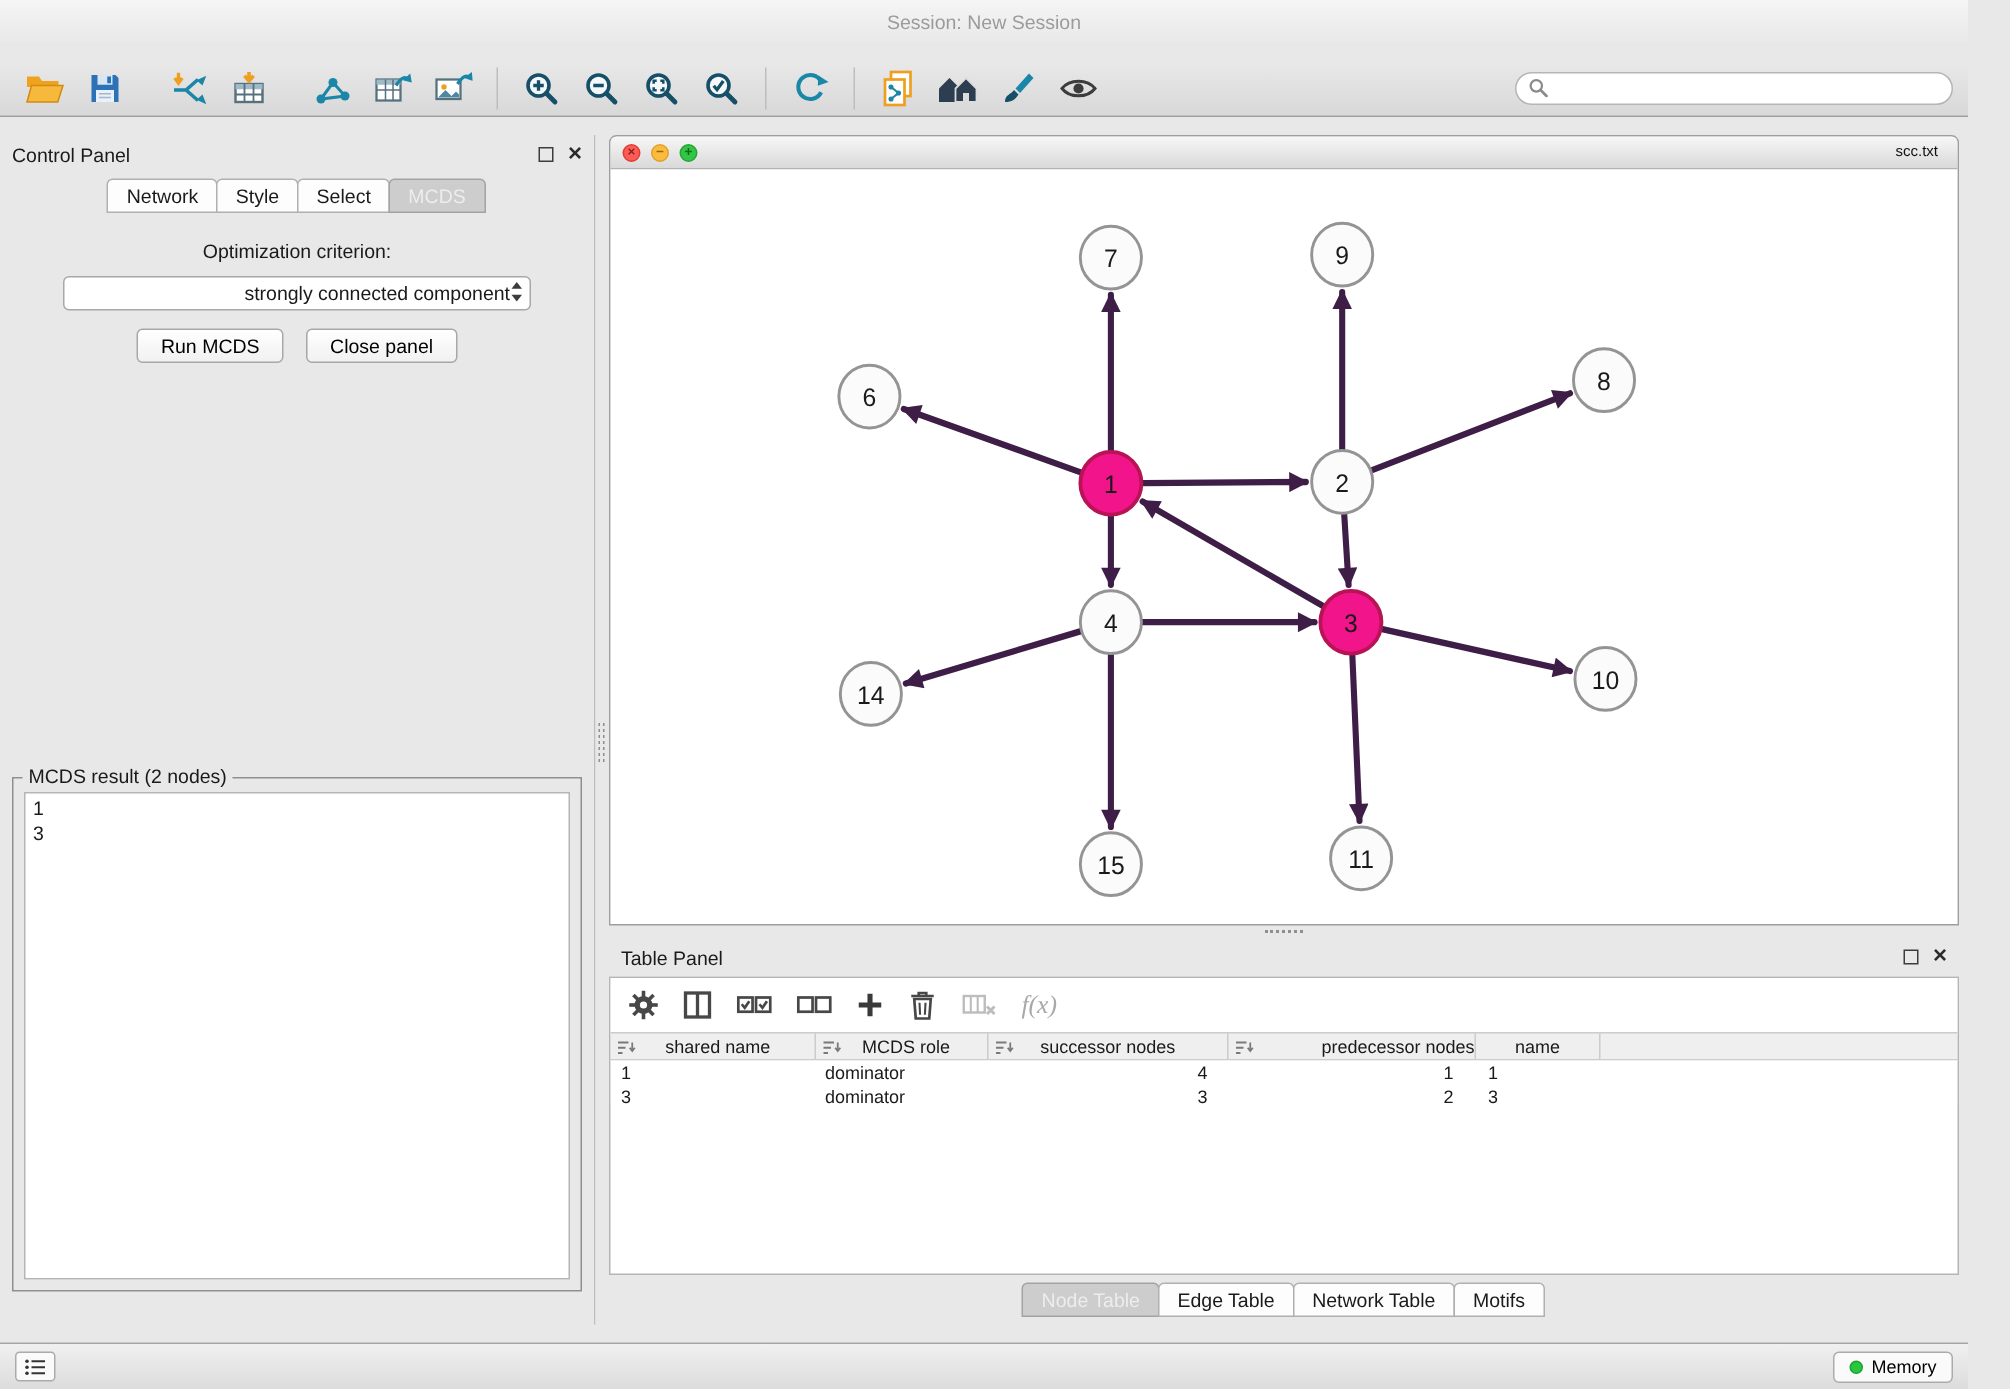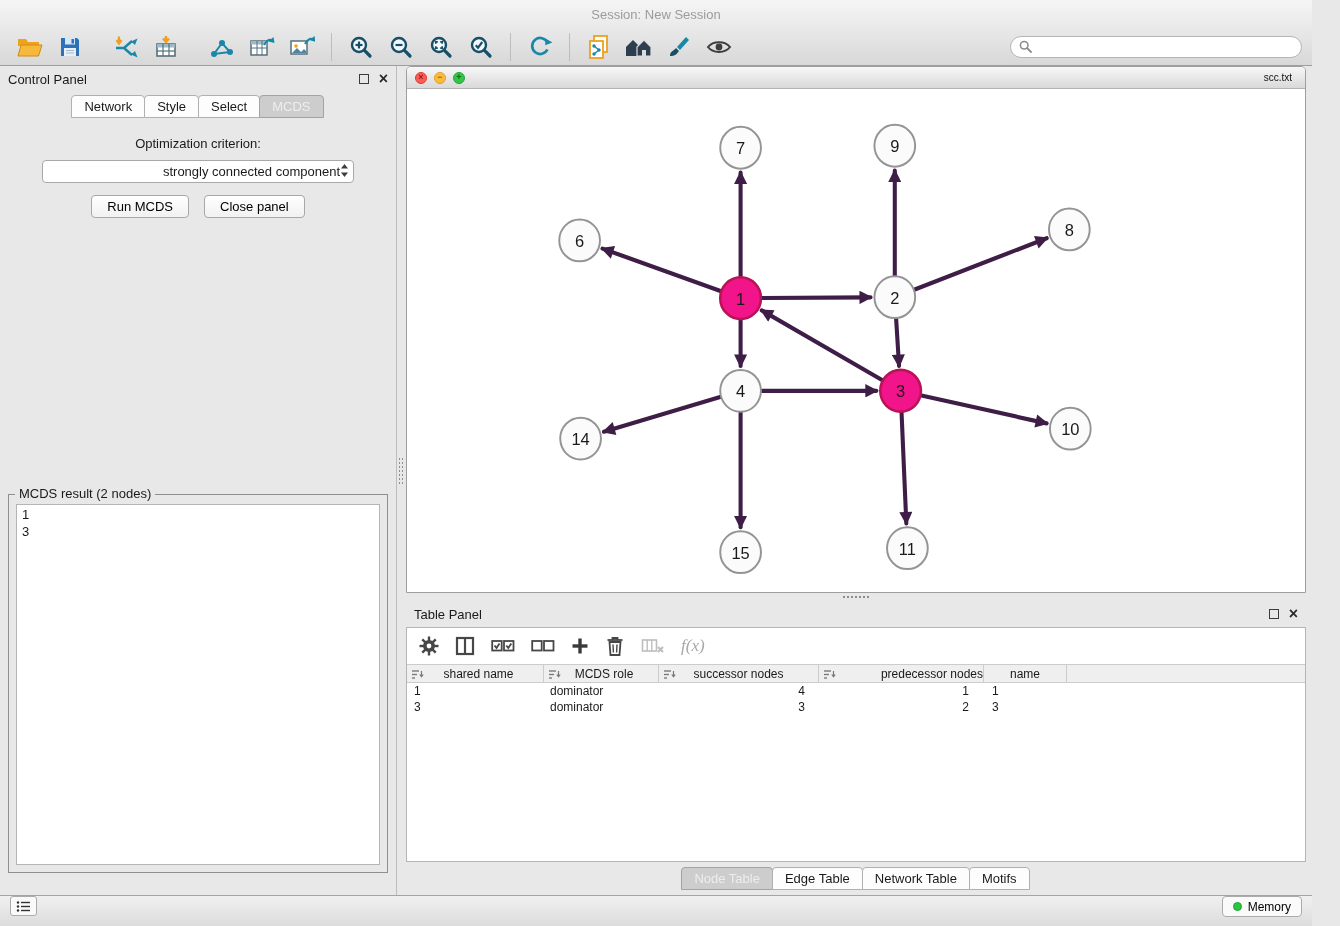--- a/index.html
+++ b/index.html
@@ -1,19 +1,19 @@
 <!DOCTYPE html>
 <html><head>
 <meta charset="utf-8">
 <style>
   * { box-sizing: border-box; margin: 0; padding: 0; }
   html,body { width:1340px; height:926px; overflow:hidden; }
   body { font-family:"Liberation Sans", sans-serif; font-size:13px; color:#1a1a1a; background:#e8e8e8; }
 
-  .app { width:1312px; height:926px; display:flex; flex-direction:column; }
+  .app { width:1312px; height:926px; display:flex; flex-direction:column;gap:12px; }
 
   
   .titlebar { height:28px; background:linear-gradient(#f5f5f5,#e9e9e9); display:flex; align-items:center; justify-content:center; }
   .titlebar .wtitle { color:#9b9b9b; font-size:13px; }
   .toolbar { height:38px; background:linear-gradient(#e9e9e9,#d8d8d8); border-bottom:1px solid #9f9f9f; display:flex; align-items:center; padding:0 10px; }
   .tb { width:40px; height:32px; border:none; background:transparent; display:flex; align-items:center; justify-content:center; cursor:default; }
   .tsep { width:1px; height:28px; background:#bdbdbd; margin:0 9px; }
   .tgap { width:16px; }
   .search-box { margin-left:auto; width:292px; height:22px; background:#fff; border:1px solid #b5b5b5; border-radius:11px; display:flex; align-items:center; padding:0 8px; gap:5px; }
   .search-box input { flex:1; border:none; outline:none; font-size:12px; background:transparent; font-family:"Liberation Sans",sans-serif; }
@@ -80,21 +80,21 @@
   .td { display:flex; align-items:center; height:100%; white-space:nowrap; }
   .c1 { width:137px; padding-left:7px; }
   .c2 { width:115px; padding-left:6px; }
   .c3 { width:160px; justify-content:flex-end; padding-right:14px; }
   .c4 { width:165px; justify-content:flex-end; padding-right:15px; }
   .c5 { width:83px;  padding-left:8px; }
 
   .tp-tabs { height:33px; display:flex; justify-content:center; align-items:center; }
 
   
-  .statusbar { height:31px; border-top:1px solid #a5a5a5; background:linear-gradient(#f0f0f0,#dcdcdc); display:flex; padding:0 10px; }
+  .statusbar { height:31px; border-top:1px solid #a5a5a5; background:linear-gradient(#f0f0f0,#dcdcdc); display:flex; align-items:center; padding:0 10px; }
   .list-btn { width:27px; height:20px; border:1px solid #ababab; border-radius:3px; background:#fafafa; display:flex; align-items:center; justify-content:center; cursor:default; }
   .memory-btn { margin-left:auto; height:21px; border:1px solid #ababab; border-radius:4px; background:#fafafa; display:flex; align-items:center; gap:6px; padding:0 10px; font-size:12px; cursor:default; }
   .mem-dot { width:9px; height:9px; border-radius:50%; background:#27c840; border:1px solid #1ea132; }
 </style>
 </head>
 <body>
 
 <div class="app">
 
   <div class="titlebar">

